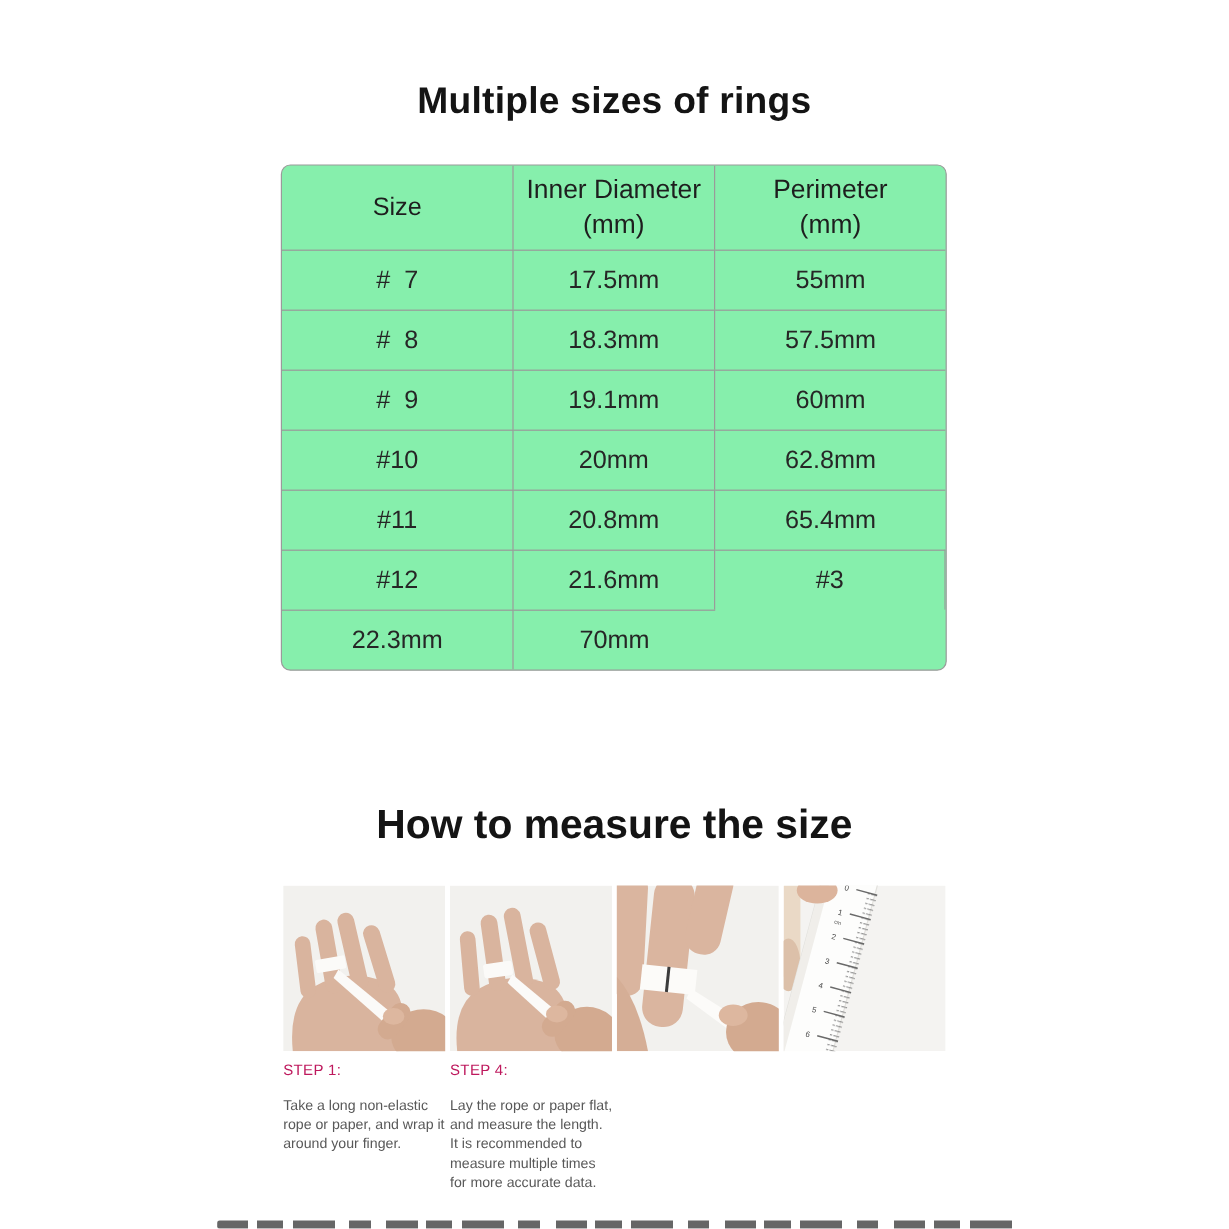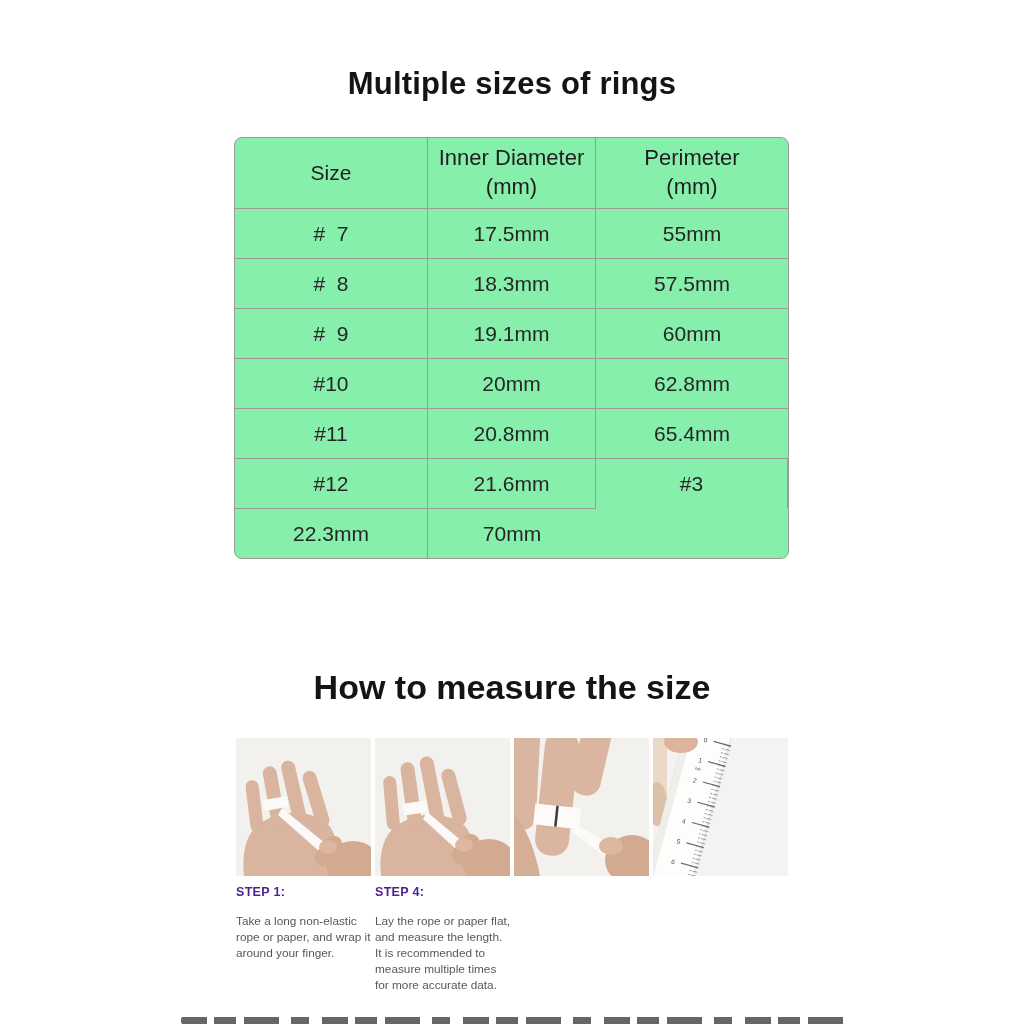--- a/index.html
+++ b/index.html
@@ -43,21 +43,21 @@
     position:absolute; left:236px; top:738px;
     display:flex; gap:4px;
   }
   .steps-photos svg { display:block; }
 
   .steps-text {
     position:absolute; left:236px; top:885px;
     display:flex; gap:2px;
   }
   .step-col { width:137px; }
-  .step-label { font-size:12.5px; color:#4c1d95; margin-bottom:14px; letter-spacing:0.3px;font-weight:bold; }
+  .step-label { font-size:12.5px; color:#be185d; margin-bottom:14px; letter-spacing:0.3px; }
   .step-desc { font-size:11.8px; line-height:16px; color:#585858; }
 
   
   .cutoff-strip {
     position:absolute; left:181px; top:1017px; width:664px; height:7px;
     opacity:0.85; border-radius:2px;
     background-image:
       repeating-linear-gradient(90deg,
         #4b4b4b 0 26px, transparent 26px 33px,
         #4b4b4b 33px 55px, transparent 55px 63px,

